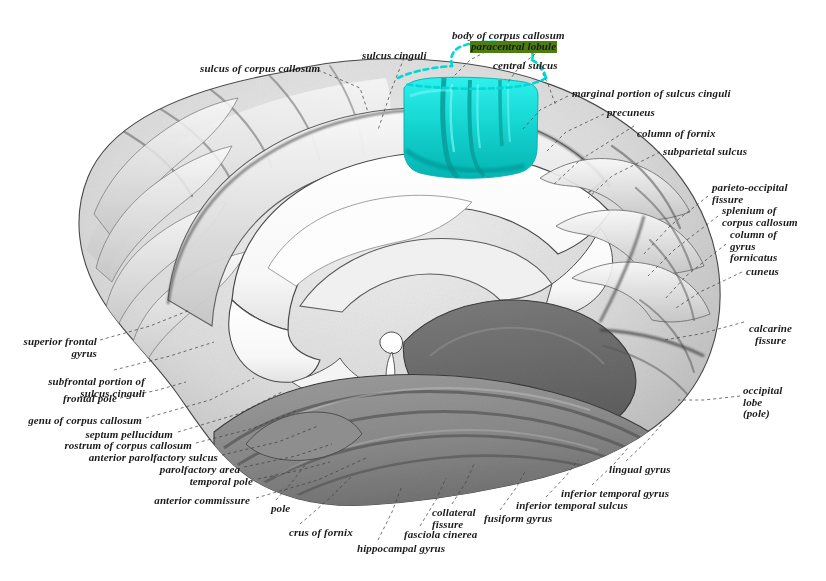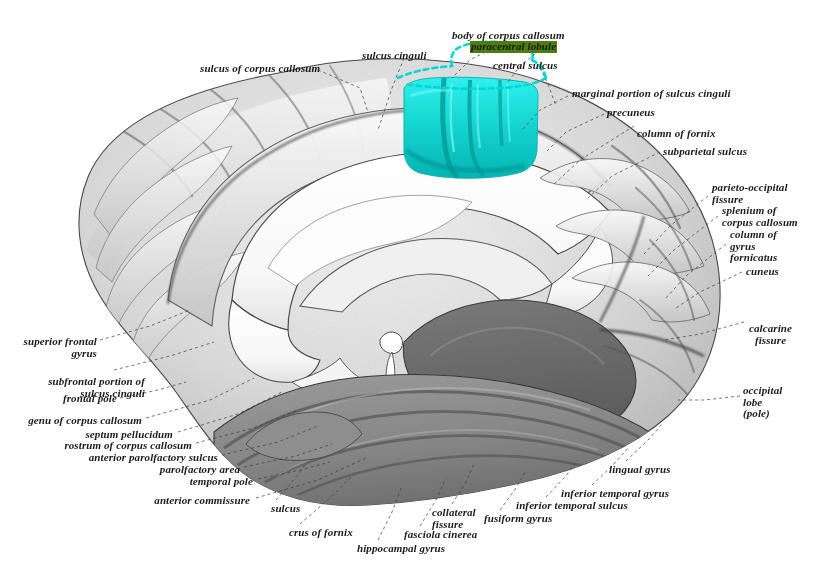--- a/index.html
+++ b/index.html
@@ -324,21 +324,21 @@
       <div class="lbl r" style="right: 729px; top: 336px;"><span class="ln">superior frontal</span><span class="ln">gyrus</span></div>
       <div class="lbl r" style="right: 681px; top: 366px; margin-top: 10px;"><span class="ln">subfrontal portion of</span><span class="ln">sulcus cinguli</span></div>
       <div class="lbl r" style="right: 709px; top: 393px;"><span class="ln">frontal pole</span></div>
       <div class="lbl r" style="right: 684px; top: 415px;"><span class="ln">genu of corpus callosum</span></div>
       <div class="lbl r" style="right: 653px; top: 429px;"><span class="ln">septum pellucidum</span></div>
       <div class="lbl r" style="right: 634px; top: 440px;"><span class="ln">rostrum of corpus callosum</span></div>
       <div class="lbl r" style="right: 608px; top: 452px;"><span class="ln">anterior parolfactory sulcus</span></div>
       <div class="lbl r" style="right: 586px; top: 464px;"><span class="ln">parolfactory area</span></div>
       <div class="lbl r" style="right: 573px; top: 476px;"><span class="ln">temporal pole</span></div>
       <div class="lbl r" style="right: 576px; top: 495px;"><span class="ln">anterior commissure</span></div>
-      <div class="lbl l" style="left: 271px; top: 503px;"><span class="ln">sulcus</span></div>
+      <div class="lbl l" style="left: 271px; top: 503px;"><span class="ln">pole</span></div>
       <div class="lbl l" style="left: 289px; top: 527px;"><span class="ln">crus of fornix</span></div>
       <div class="lbl l" style="left: 357px; top: 543px;"><span class="ln">hippocampal gyrus</span></div>
       <div class="lbl l" style="left: 404px; top: 529px;"><span class="ln">fasciola cinerea</span></div>
       <div class="lbl l" style="left: 432px; top: 507px;"><span class="ln">collateral</span><span class="ln">fissure</span></div>
       <div class="lbl l" style="left: 484px; top: 513px;"><span class="ln">fusiform gyrus</span></div>
       <div class="lbl l" style="left: 516px; top: 500px;"><span class="ln">inferior temporal sulcus</span></div>
       <div class="lbl l" style="left: 561px; top: 488px;"><span class="ln">inferior temporal gyrus</span></div>
       <div class="lbl l" style="left: 609px; top: 464px;"><span class="ln">lingual gyrus</span></div>
     </div>
 

